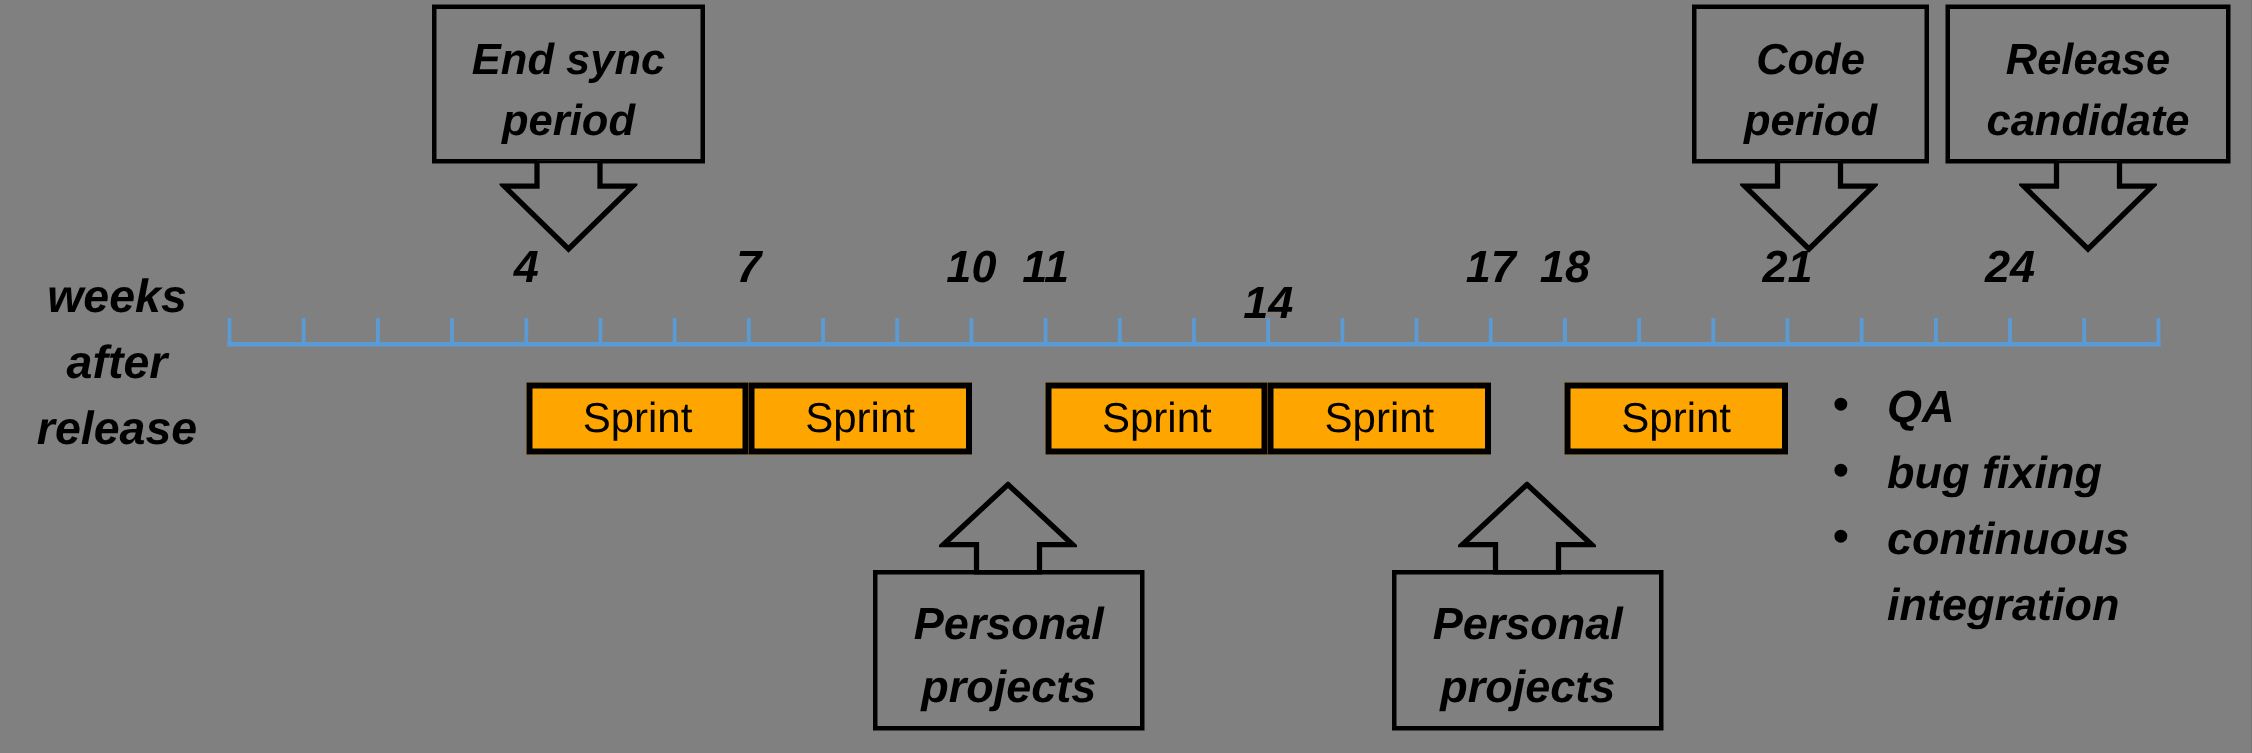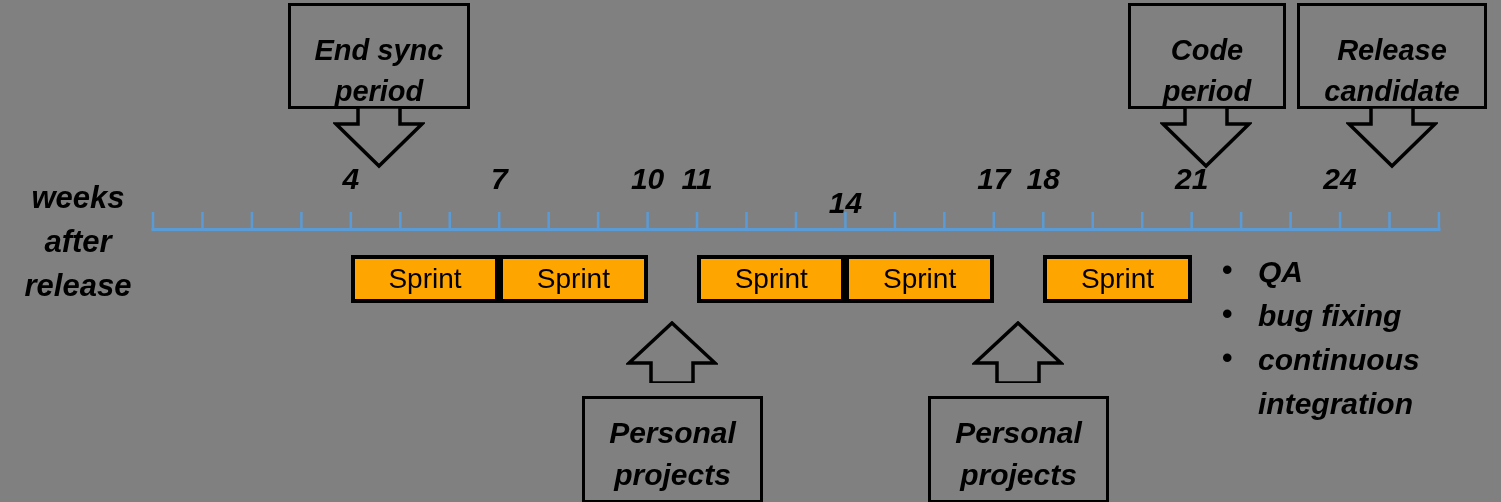--- a/index.html
+++ b/index.html
@@ -19,21 +19,21 @@
   .callout {
     position: absolute;
     top: 3px;
     height: 106px;
     border: 3px solid var(--c-outline, #000);
     text-align: center;
     font-style: italic;
     font-weight: bold;
     font-size: 29px;
     line-height: 41px;
-    padding-top: 24px;
+    padding-top: 14px;
   }
 
   .arrow { position: absolute; width: 92px; height: 62px; }
   .arrow polygon {
     fill: var(--c-background, #808080);
     stroke: var(--c-outline, #000);
     stroke-width: 3.5;
     stroke-linejoin: miter;
   }
 
@@ -80,21 +80,20 @@
     top: 380px;
     width: 181px;
     height: 107px;
     border: 3px solid var(--c-outline, #000);
     text-align: center;
     font-style: italic;
     font-weight: bold;
     font-size: 30px;
     line-height: 42px;
     padding-top: 13px;
-    margin-top: 16px;
   }
 
   .bullets {
     position: absolute;
     left: 1222px;
     top: 250px;
     width: 258px;
     font-style: italic;
     font-weight: bold;
     font-size: 30px;

